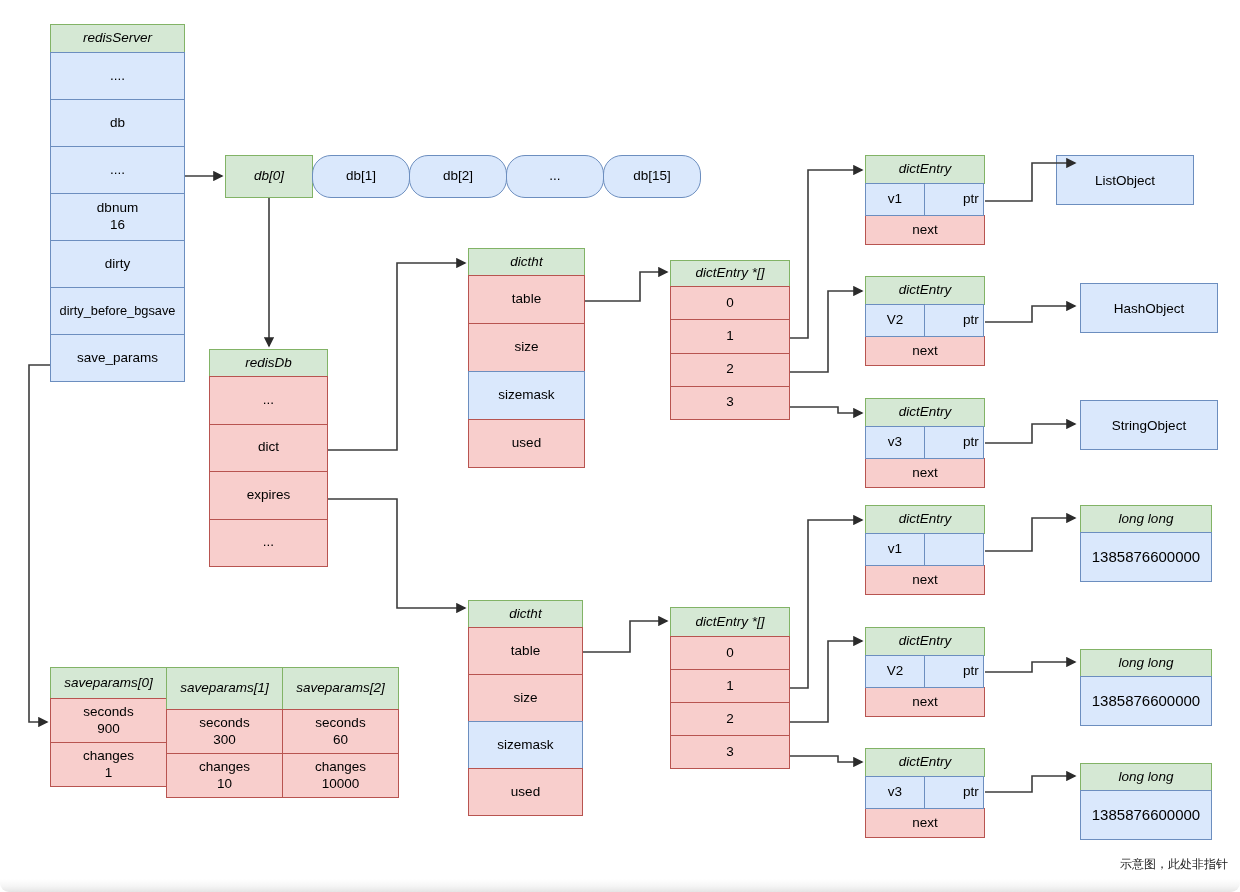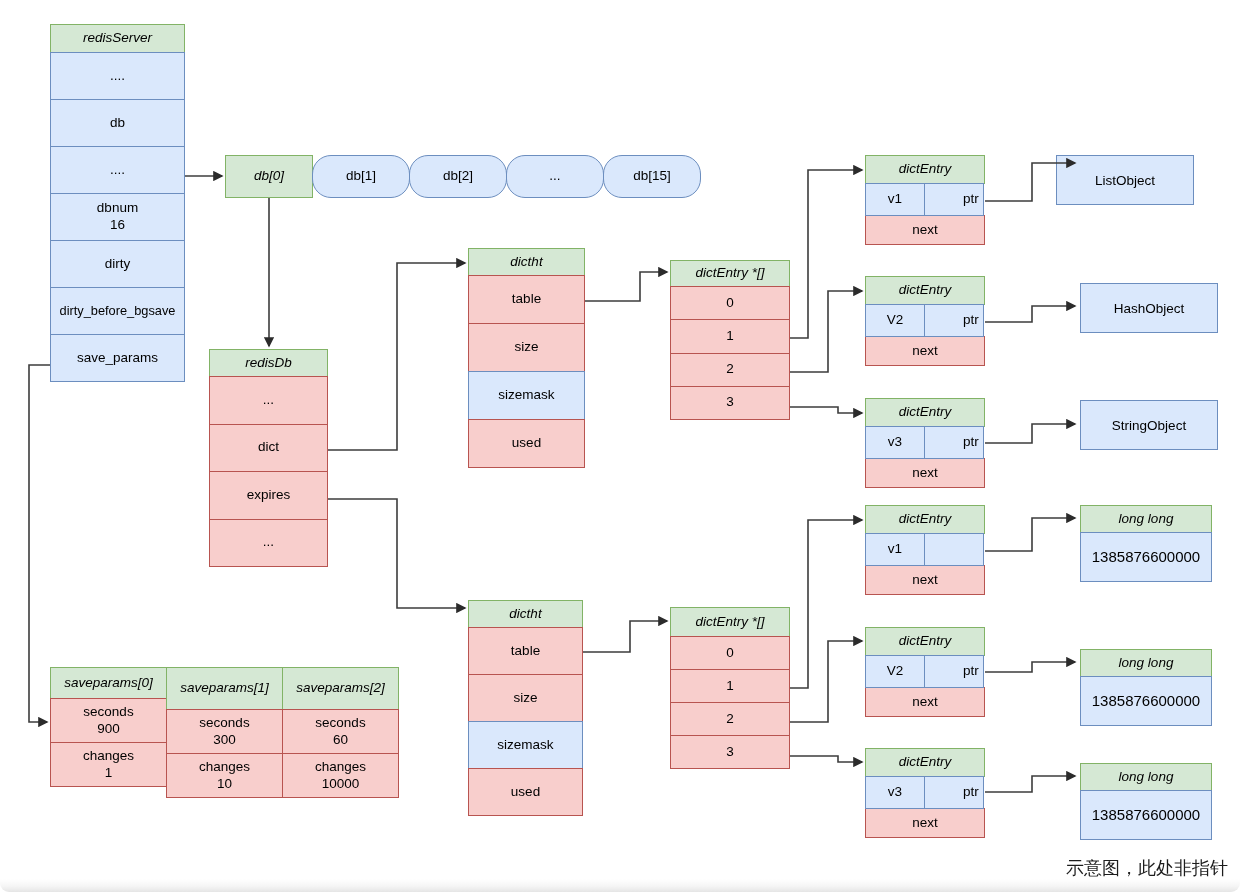--- a/index.html
+++ b/index.html
@@ -37,21 +37,21 @@
   
   .obox{
     position:absolute;box-sizing:border-box;
     border:1px solid var(--blue-border);background:var(--blue-fill);
     display:flex;align-items:center;justify-content:center;
     font-size:13.5px;
   }
   #connectors{position:absolute;left:0;top:0;pointer-events:none;}
   #connectors polyline{fill:none;stroke:var(--line);stroke-width:1.6;}
   .note{
-    position:absolute;font-size:18px;color:#1c1c1c;text-align:right;
+    position:absolute;font-size:12px;color:#1c1c1c;text-align:right;
   }
   .window-edge{
     position:absolute;left:0;right:0;bottom:0;height:13px;
     background:linear-gradient(180deg,rgba(0,0,0,0) 0%,rgba(0,0,0,0.04) 55%,rgba(0,0,0,0.10) 100%);
     border-radius:0 0 9px 9px;
   }
 </style>
 </head>
 <body>
 

